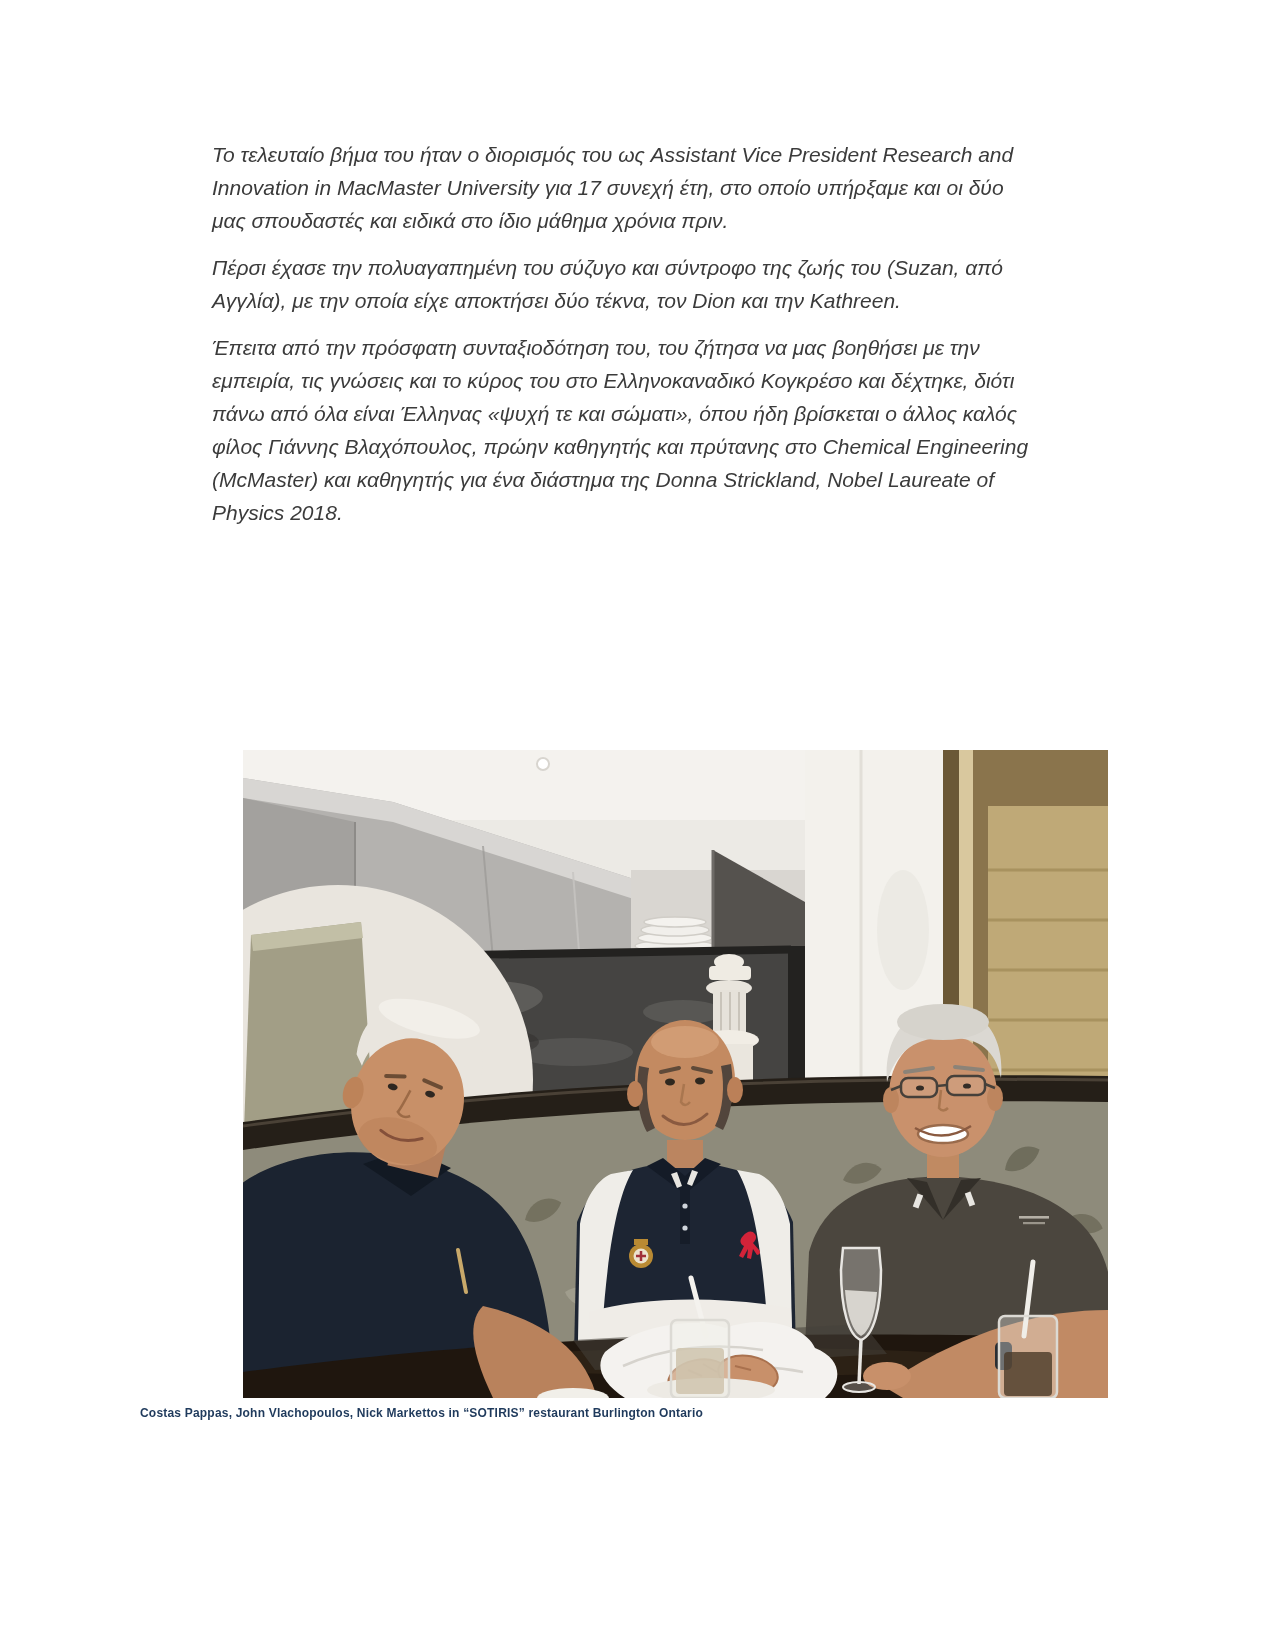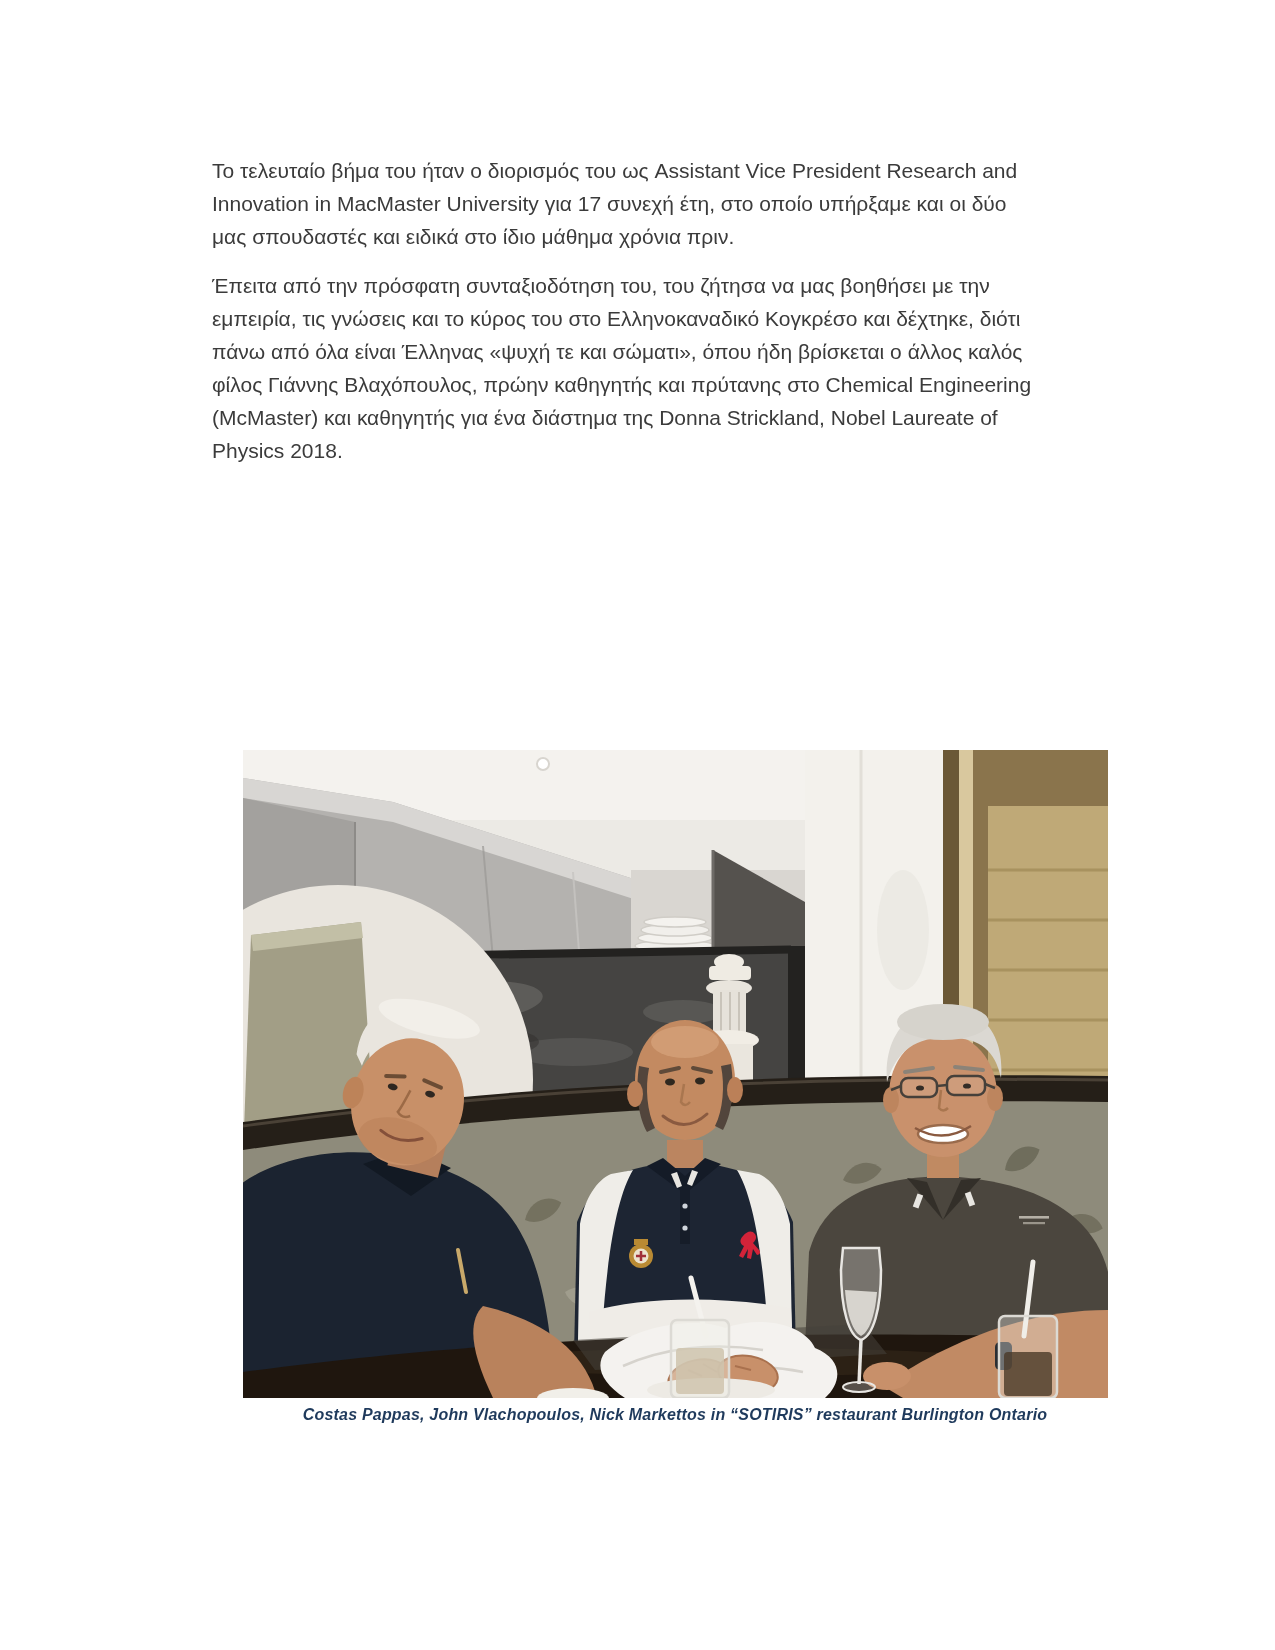--- a/index.html
+++ b/index.html
@@ -8,51 +8,53 @@
     background:#ffffff;
     font-family:"Liberation Sans", sans-serif;
     position:relative;
     overflow:hidden;
   }
   .page{position:absolute;inset:0;background:#ffffff;}
   .content{
     position:absolute;left:212px;top:138px;width:900px;
   }
   .content p{
-    margin:16px 0 14px 0;
+    margin:0 0 14px 0;
     font-size:21px;
     line-height:33px;
     color:#3b3b3b;
     white-space:pre-line;
+    font-style:italic;
   }
   .photo-frame{
     position:absolute;left:243px;top:750px;width:865px;height:648px;
     overflow:hidden;
   }
   .photo-frame svg{display:block;width:100%;height:100%;}
   .caption{
     position:absolute;left:140px;top:1406px;width:1070px;
-    text-align:center;
-    font-size:16px;
-    font-style:italic;
+    text-align:left;
+    font-size:12px;
     font-weight:700;
     color:#1f3a5c;
     white-space:nowrap;
     letter-spacing:0.2px;
   }
 </style>
 </head>
 <body>
 
 <div class="page">
 
   <div class="content">
     <p>Το τελευταίο βήμα του ήταν ο διορισμός του ως Assistant Vice President Research and
 Innovation in MacMaster University για 17 συνεχή έτη, στο οποίο υπήρξαμε και οι δύο
 μας σπουδαστές και ειδικά στο ίδιο μάθημα χρόνια πριν.</p>
+    <p>Πέρσι έχασε την πολυαγαπημένη του σύζυγο και σύντροφο της ζωής του (Suzan, από
+Αγγλία), με την οποία είχε αποκτήσει δύο τέκνα, τον Dion και την Kathreen.</p>
     <p>Έπειτα από την πρόσφατη συνταξιοδότηση του, του ζήτησα να μας βοηθήσει με την
 εμπειρία, τις γνώσεις και το κύρος του στο Ελληνοκαναδικό Κογκρέσο και δέχτηκε, διότι
 πάνω από όλα είναι Έλληνας «ψυχή τε και σώματι», όπου ήδη βρίσκεται ο άλλος καλός
 φίλος Γιάννης Βλαχόπουλος, πρώην καθηγητής και πρύτανης στο Chemical Engineering
 (McMaster) και καθηγητής για ένα διάστημα της Donna Strickland, Nobel Laureate of
 Physics 2018.</p>
   </div>
 
   <div class="photo-frame">
     <svg viewBox="0 0 865 648" preserveAspectRatio="none">

